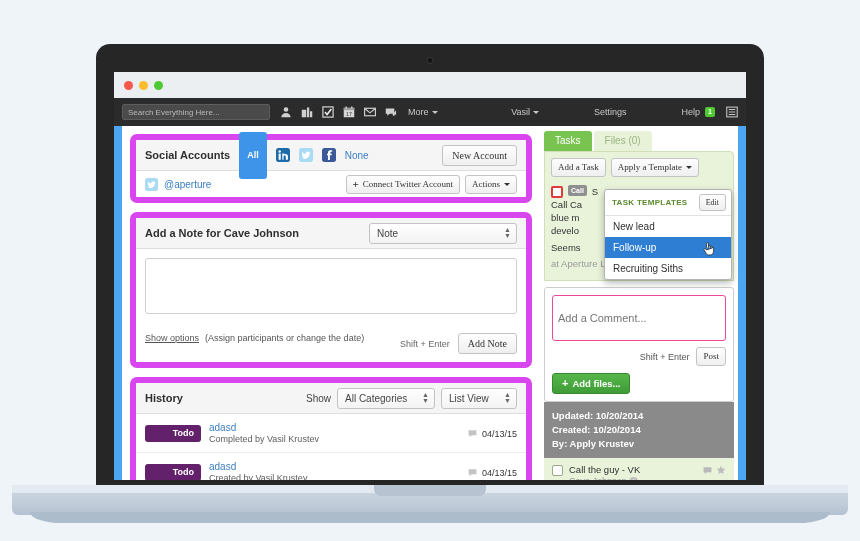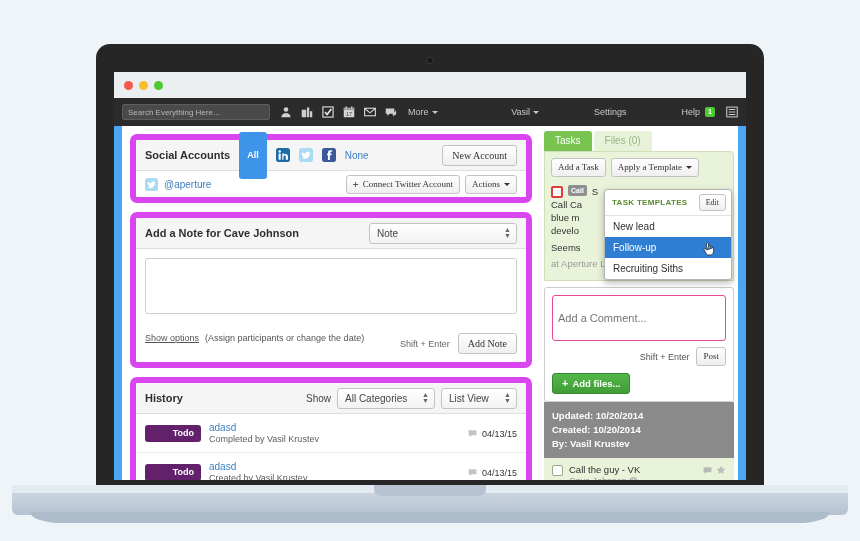--- a/index.html
+++ b/index.html
@@ -524,21 +524,21 @@
           </div>
           <button id="add-files-btn">
             <span style="font-size:11px">+</span>
             <span>Add files...</span>
           </button>
         </div>
 
         <div id="meta-block">
           <div>Updated: 10/20/2014</div>
           <div>Created: 10/20/2014</div>
-          <div>By: Vasil Krustev</div>
+          <div>By: Apply Krustev</div>
         </div>
 
         <div class="task-row">
           <span class="row-check"></span>
           <div class="row-main">
             <div class="row-title">Call the guy - VK</div>
             <div class="row-sub">
               <span>Cave Johnson</span>
               <span class="info-dot">i</span>
             </div>

